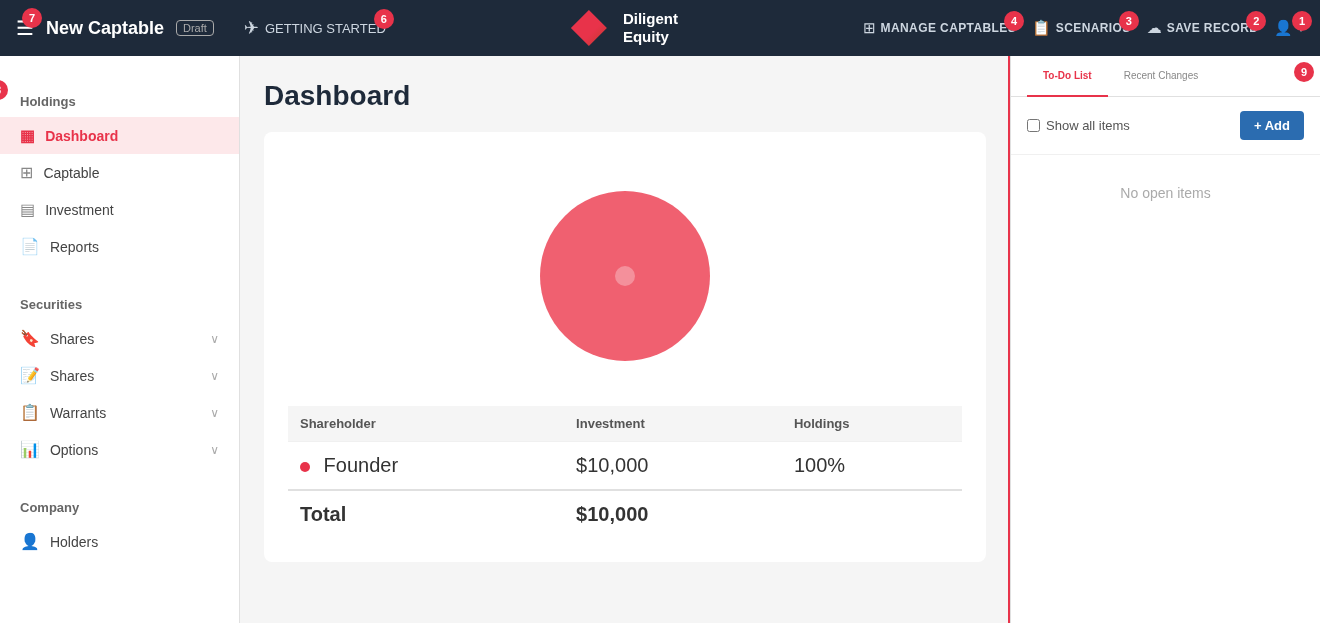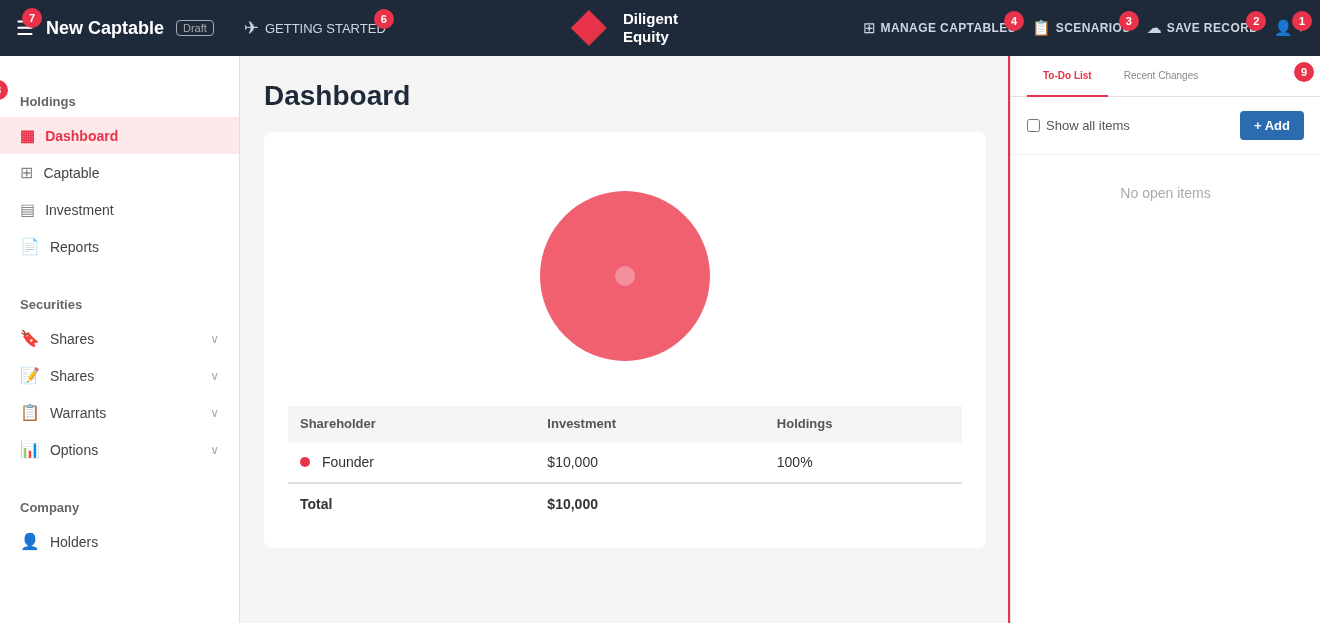--- a/index.html
+++ b/index.html
@@ -105,21 +105,21 @@
       padding: 20px 0 30px;
     }
 
     
     .holders-table { width: 100%; border-collapse: collapse; }
     .holders-table thead tr { background: #f5f5f5; }
     .holders-table th {
       text-align: left; padding: 10px 12px;
       font-size: 13px; font-weight: 600; color: #555;
     }
-    .holders-table td { padding: 12px 12px; font-size: 14px; color: #333; border-top: 1px solid #f0f0f0; }
+    .holders-table td { padding: 12px 12px; font-size: 20px; color: #333; border-top: 1px solid #f0f0f0; }
     .holders-table tfoot td { font-weight: 700; border-top: 2px solid #e0e0e0; }
     .dot { width: 10px; height: 10px; border-radius: 50%; background: #e8334a; display: inline-block; margin-right: 8px; }
 
     
     .right-panel {
       width: 310px;
       background: #fff;
       border-left: 1px solid #e0e0e0;
       display: flex;
       flex-direction: column;

